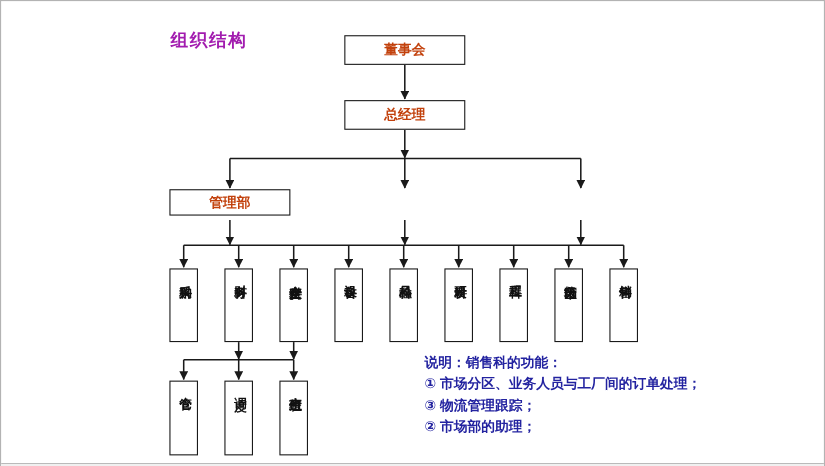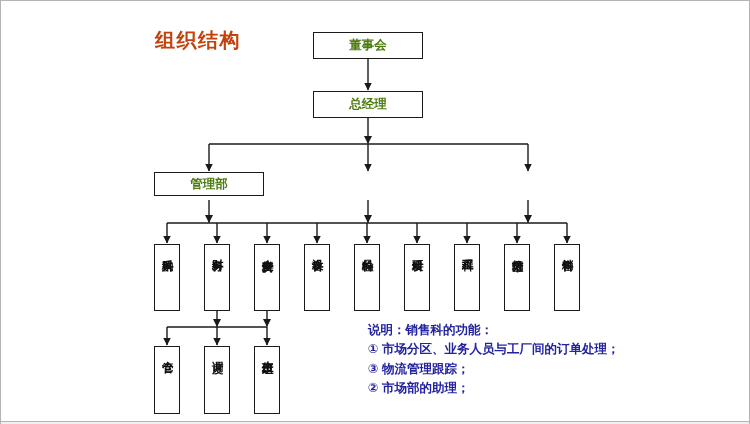--- a/index.html
+++ b/index.html
@@ -13,42 +13,42 @@
     box-sizing:border-box;overflow:hidden;
     border-top:1px solid var(--frame);
     border-left:1px solid var(--frame);
     border-right:1px solid var(--frame);
   }
   .bottom-rule{position:absolute;left:0;top:420px;width:750px;height:1px;background:var(--frame);}
   .bottom-strip{position:absolute;left:0;top:421px;width:750px;height:3px;background:#f0f0f0;}
   .connectors{position:absolute;left:0;top:0;}
   .title{
     position:absolute;left:154px;top:26px;
-    font-size:20px;font-weight:bold;color:#c2410c;letter-spacing:1.5px;white-space:nowrap;
+    font-size:16px;font-weight:bold;color:#a21caf;letter-spacing:1.5px;white-space:nowrap;
   }
   .hbox{
     position:absolute;width:110px;height:27px;box-sizing:border-box;
     border:1.5px solid var(--line);background:#fff;
     display:flex;align-items:center;justify-content:center;
-    font-size:12.5px;font-weight:bold;color:#4d7c0f;white-space:nowrap;
+    font-size:12.5px;font-weight:bold;color:#c2410c;white-space:nowrap;
   }
   .hbox.dept{height:24px;}
   .vbox{
     position:absolute;width:26px;height:67px;box-sizing:border-box;
     border:1.5px solid var(--line);background:#fff;
     display:flex;justify-content:center;align-items:flex-start;
     padding-top:5px;
   }
   .vbox.team{height:68px;}
   .vtext{
     writing-mode:vertical-rl;text-orientation:upright;
     font-size:11.5px;font-weight:bold;color:#111;line-height:1;letter-spacing:0.5px;
   }
   .note{
-    position:absolute;left:367px;top:320px;
+    position:absolute;left:385px;top:320px;
     font-size:12.5px;font-weight:bold;color:var(--note);
     line-height:19.4px;white-space:nowrap;
   }
 </style>
 </head>
 <body>
 
 <div class="page">
 
   <svg class="connectors" width="750" height="424">

